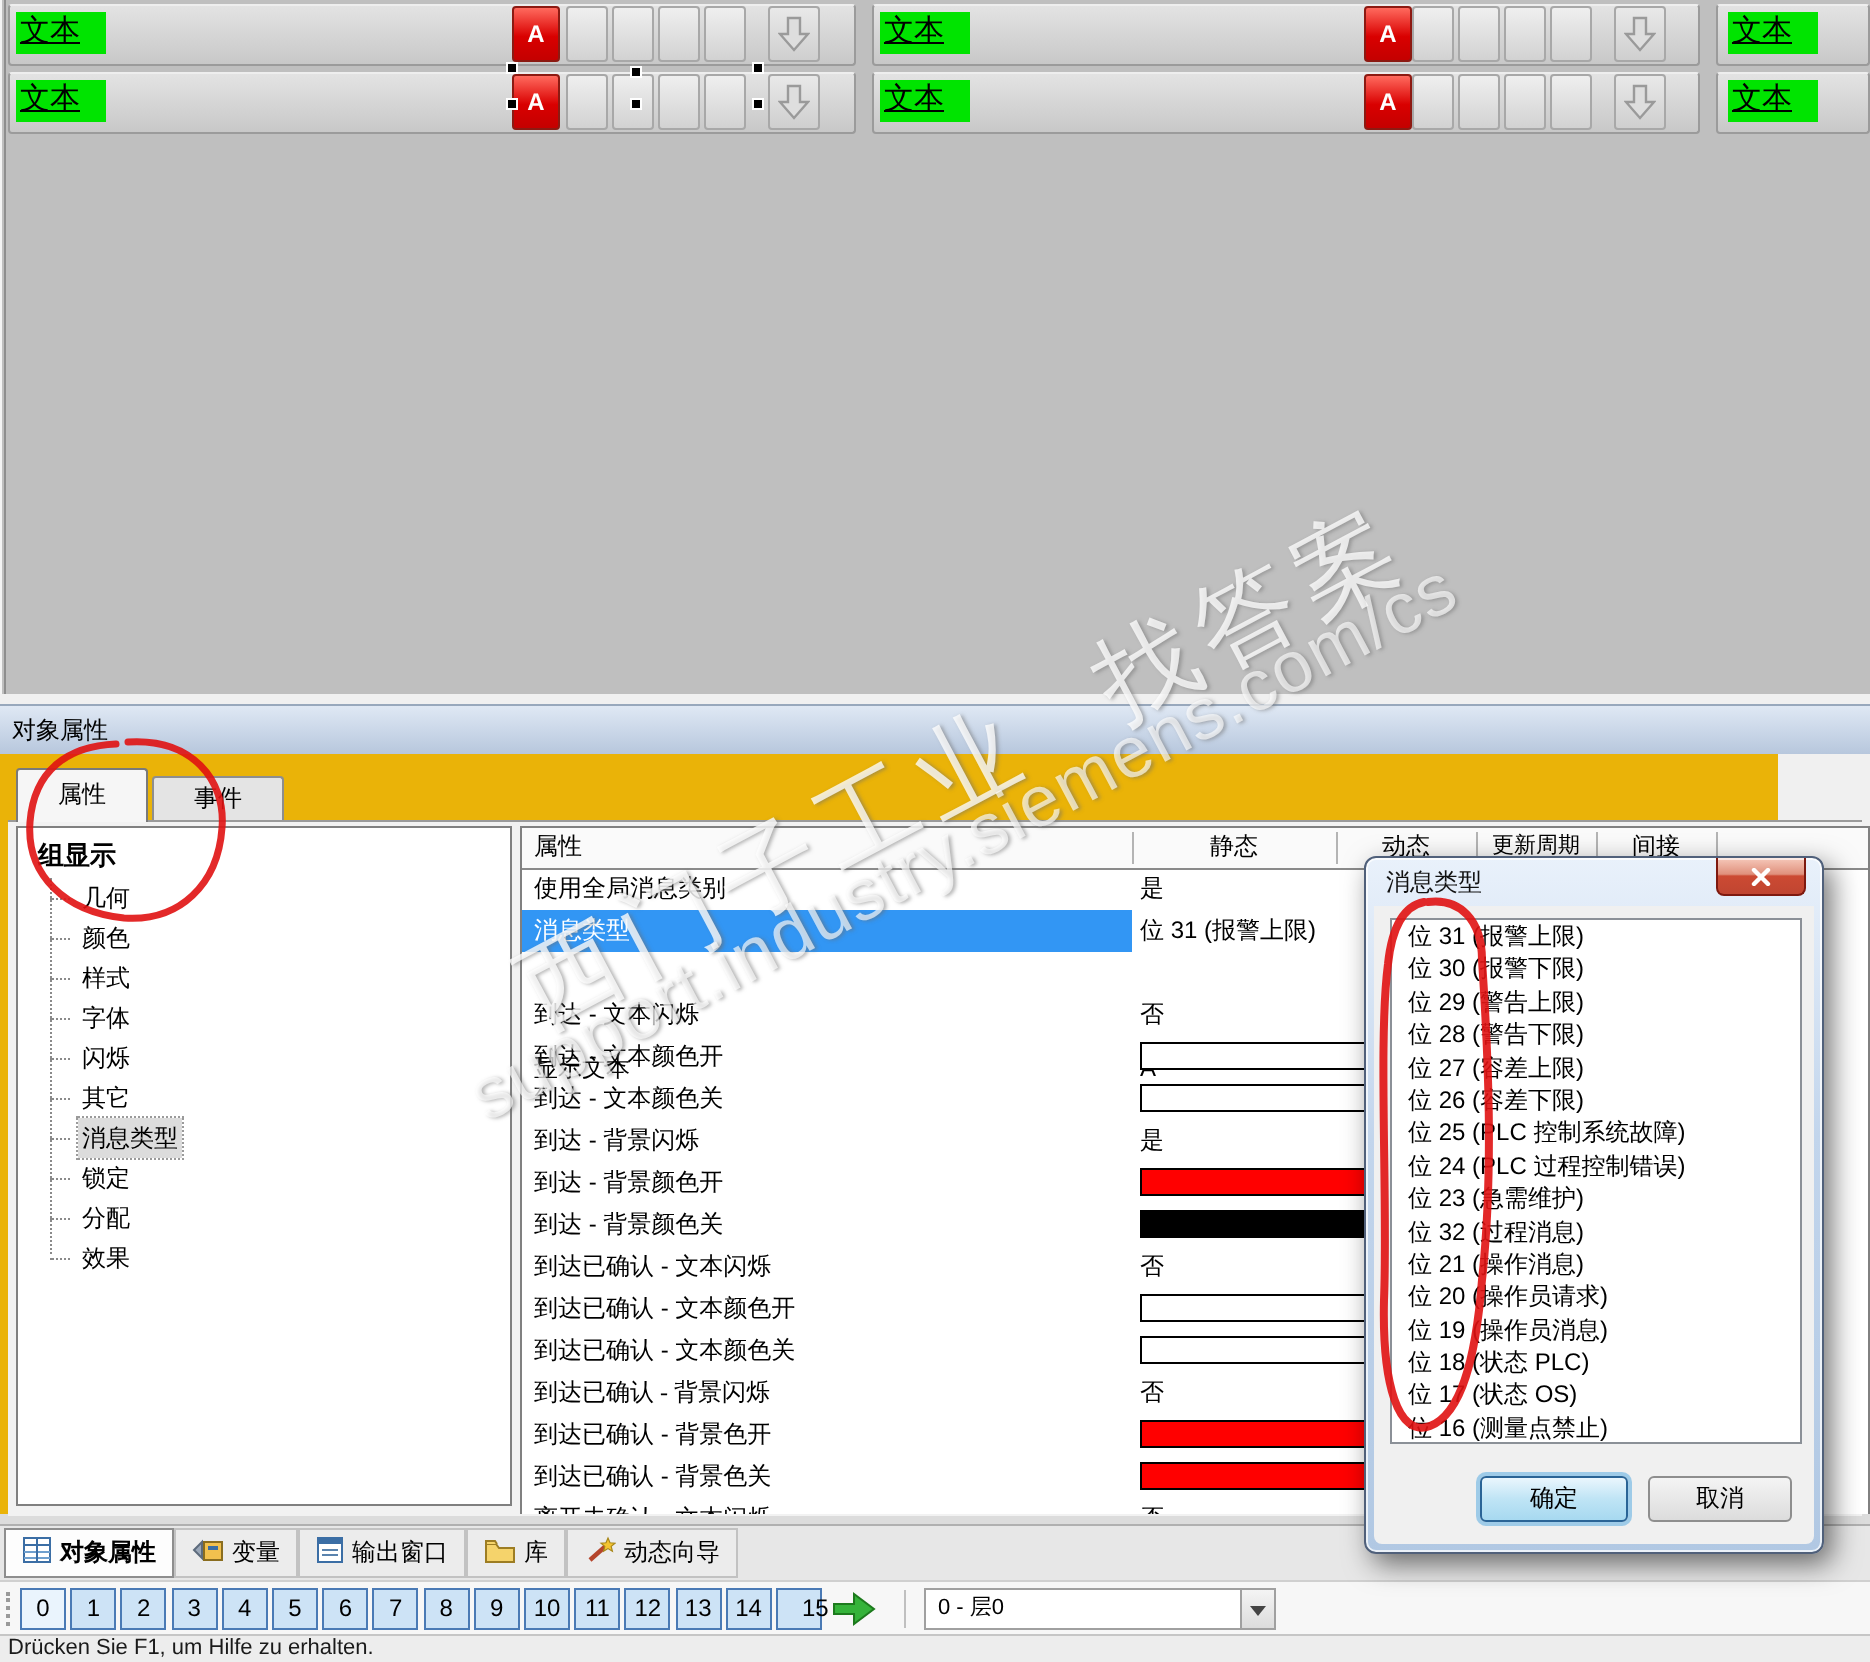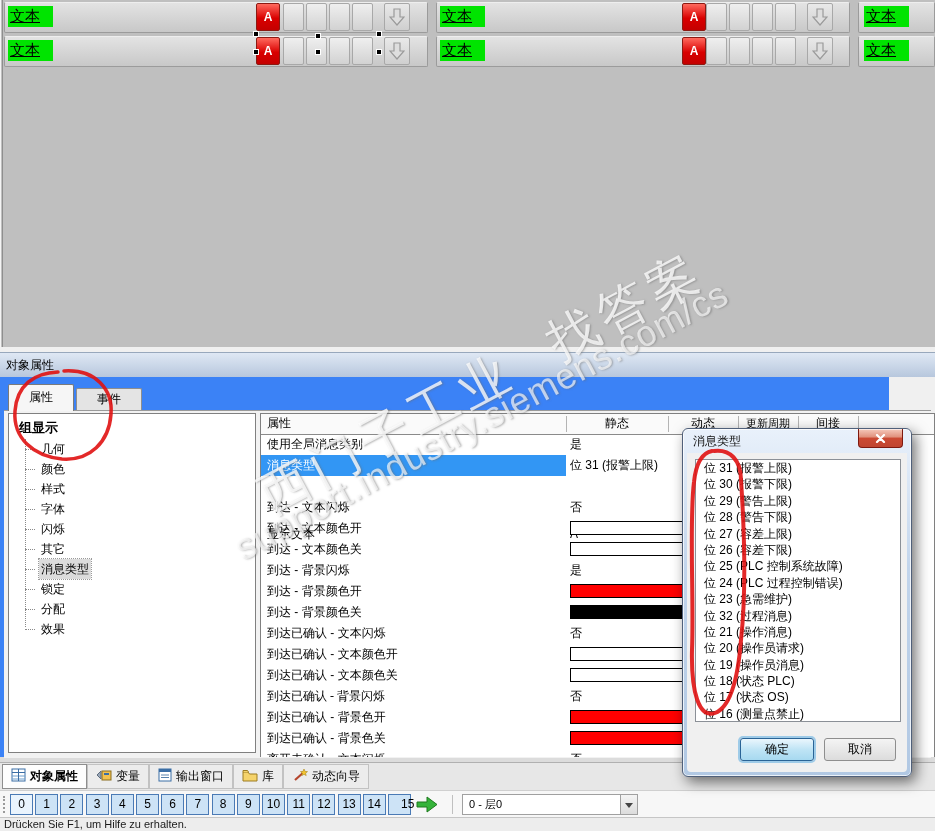--- a/index.html
+++ b/index.html
@@ -24,21 +24,21 @@
   
   .wm{position:absolute;z-index:50;pointer-events:none;white-space:nowrap;
       transform-origin:0 0;transform:rotate(-28deg);
       color:rgba(255,255,255,0.78);text-shadow:1px 1px 2px rgba(110,110,110,0.5);}
   #wm-cn{left:248px;top:470px;font-size:50px;letter-spacing:6px;word-spacing:26px;}
   #wm-en{left:228px;top:532px;font-size:36px;letter-spacing:1px;color:rgba(255,255,255,0.66);}
   
   #panel-title{position:absolute;left:0;top:352px;width:935px;height:25px;
       background:linear-gradient(#dfe8f4,#b7c7dd);border-top:1px solid #98a8bc;box-sizing:border-box;
       font-size:12px;color:#000;line-height:24px;padding-left:6px;}
-  #panel-body{position:absolute;left:0;top:377px;width:889px;height:385px;background:#3b82f6;}
+  #panel-body{position:absolute;left:0;top:377px;width:889px;height:385px;background:#eab308;}
   .tab{position:absolute;box-sizing:border-box;font-size:12px;text-align:center;}
   #tab-props{left:8px;top:7px;width:66px;height:27px;background:#f6f6f6;border:1px solid #7a7a7a;
       border-bottom:none;border-radius:2px 2px 0 0;line-height:25px;z-index:3;}
   #tab-events{left:76px;top:11px;width:66px;height:23px;background:#e4e4e4;border:1px solid #8e8e8e;
       border-bottom:none;border-radius:2px 2px 0 0;line-height:21px;z-index:1;}
   #content-frame{position:absolute;left:4px;top:33px;width:927px;height:347px;background:#f2f2f2;
       border-top:1px solid #9a9a9a;z-index:2;}
   
   #tree{position:absolute;left:8px;top:36px;width:248px;height:340px;background:#fff;
       border:1px solid #808080;box-sizing:border-box;overflow:hidden;z-index:2;font-size:12px;}

